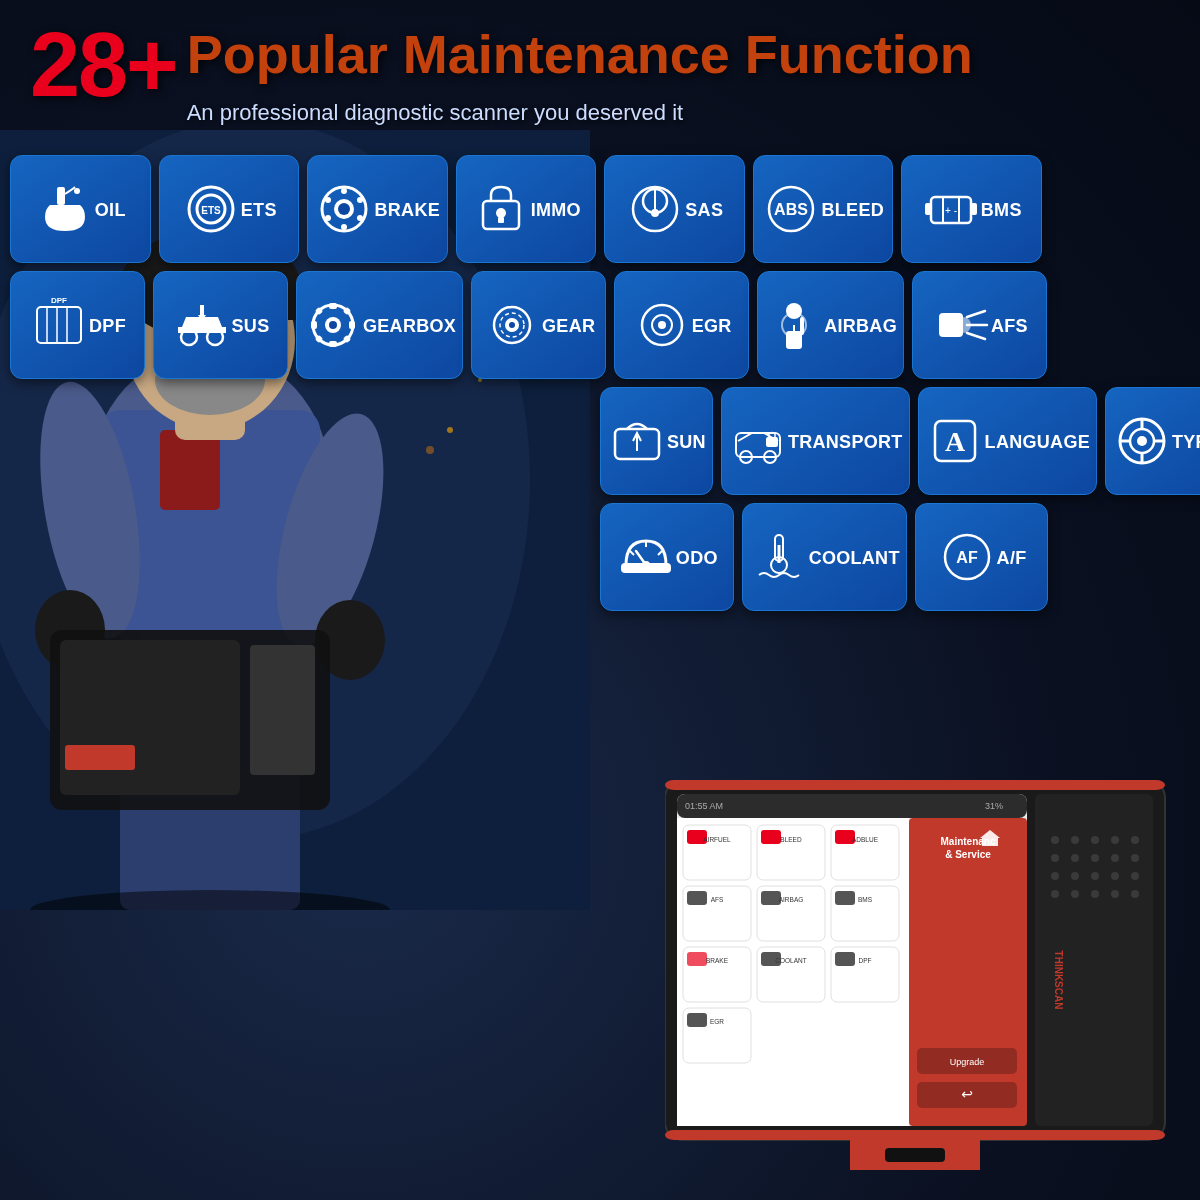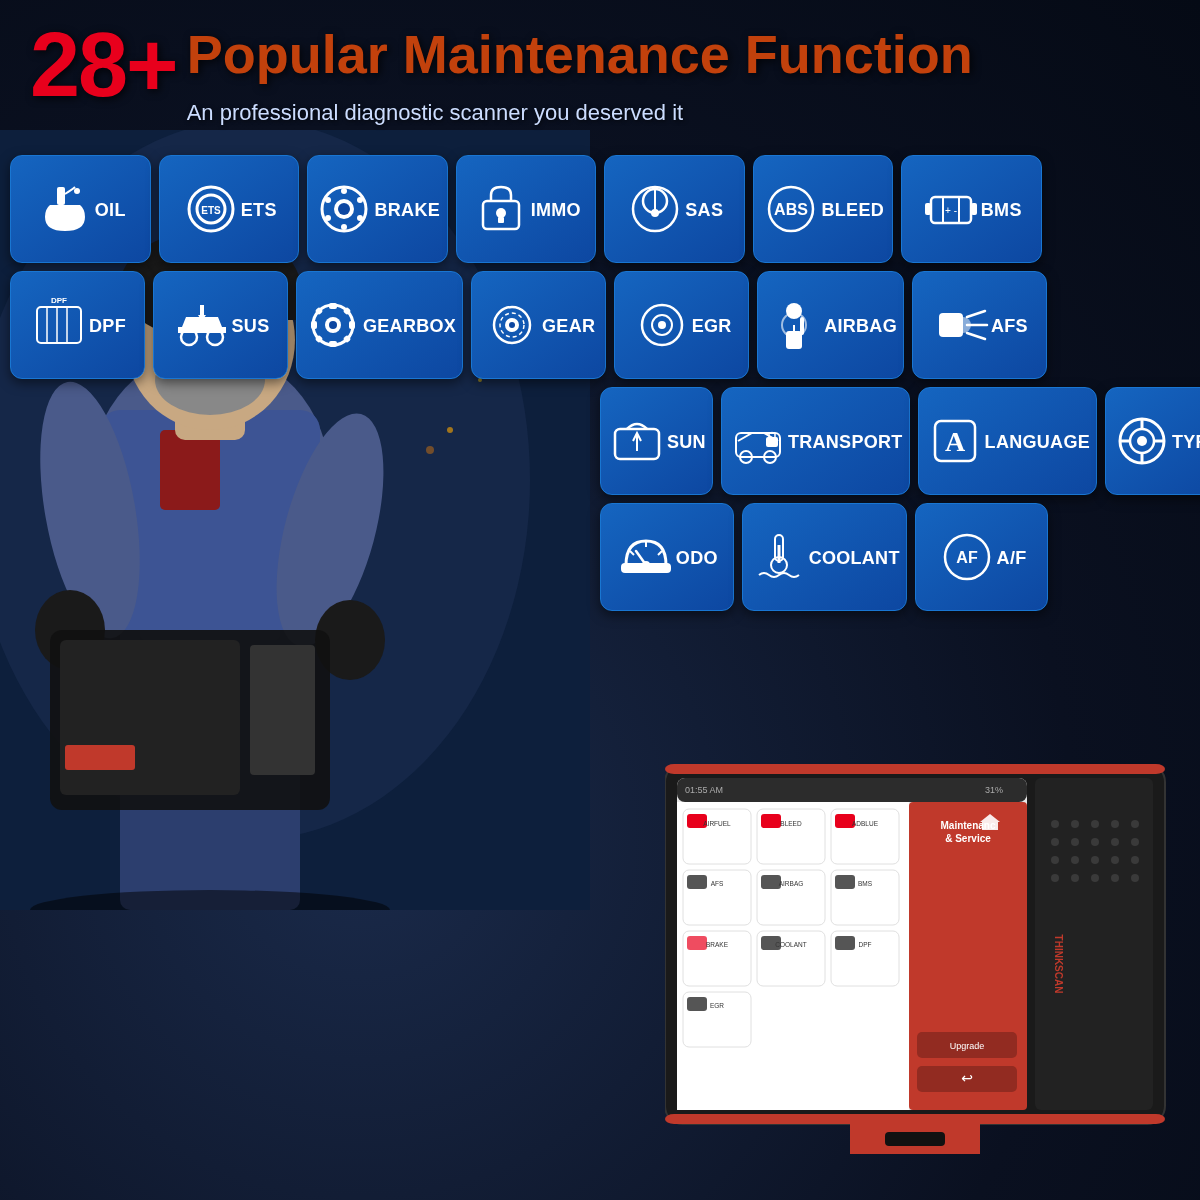--- a/index.html
+++ b/index.html
@@ -142,21 +142,21 @@
       top: 130px;
       width: 590px;
       height: 780px;
       z-index: 5;
       overflow: hidden;
     }
 
     
     .device-placeholder {
       position: absolute;
-      bottom: 36px;
+      bottom: 20px;
       right: 15px;
       width: 520px;
       height: 400px;
       z-index: 12;
     }
   </style>
 </head>
 <body>
 
 <div class="bg-overlay"></div>

